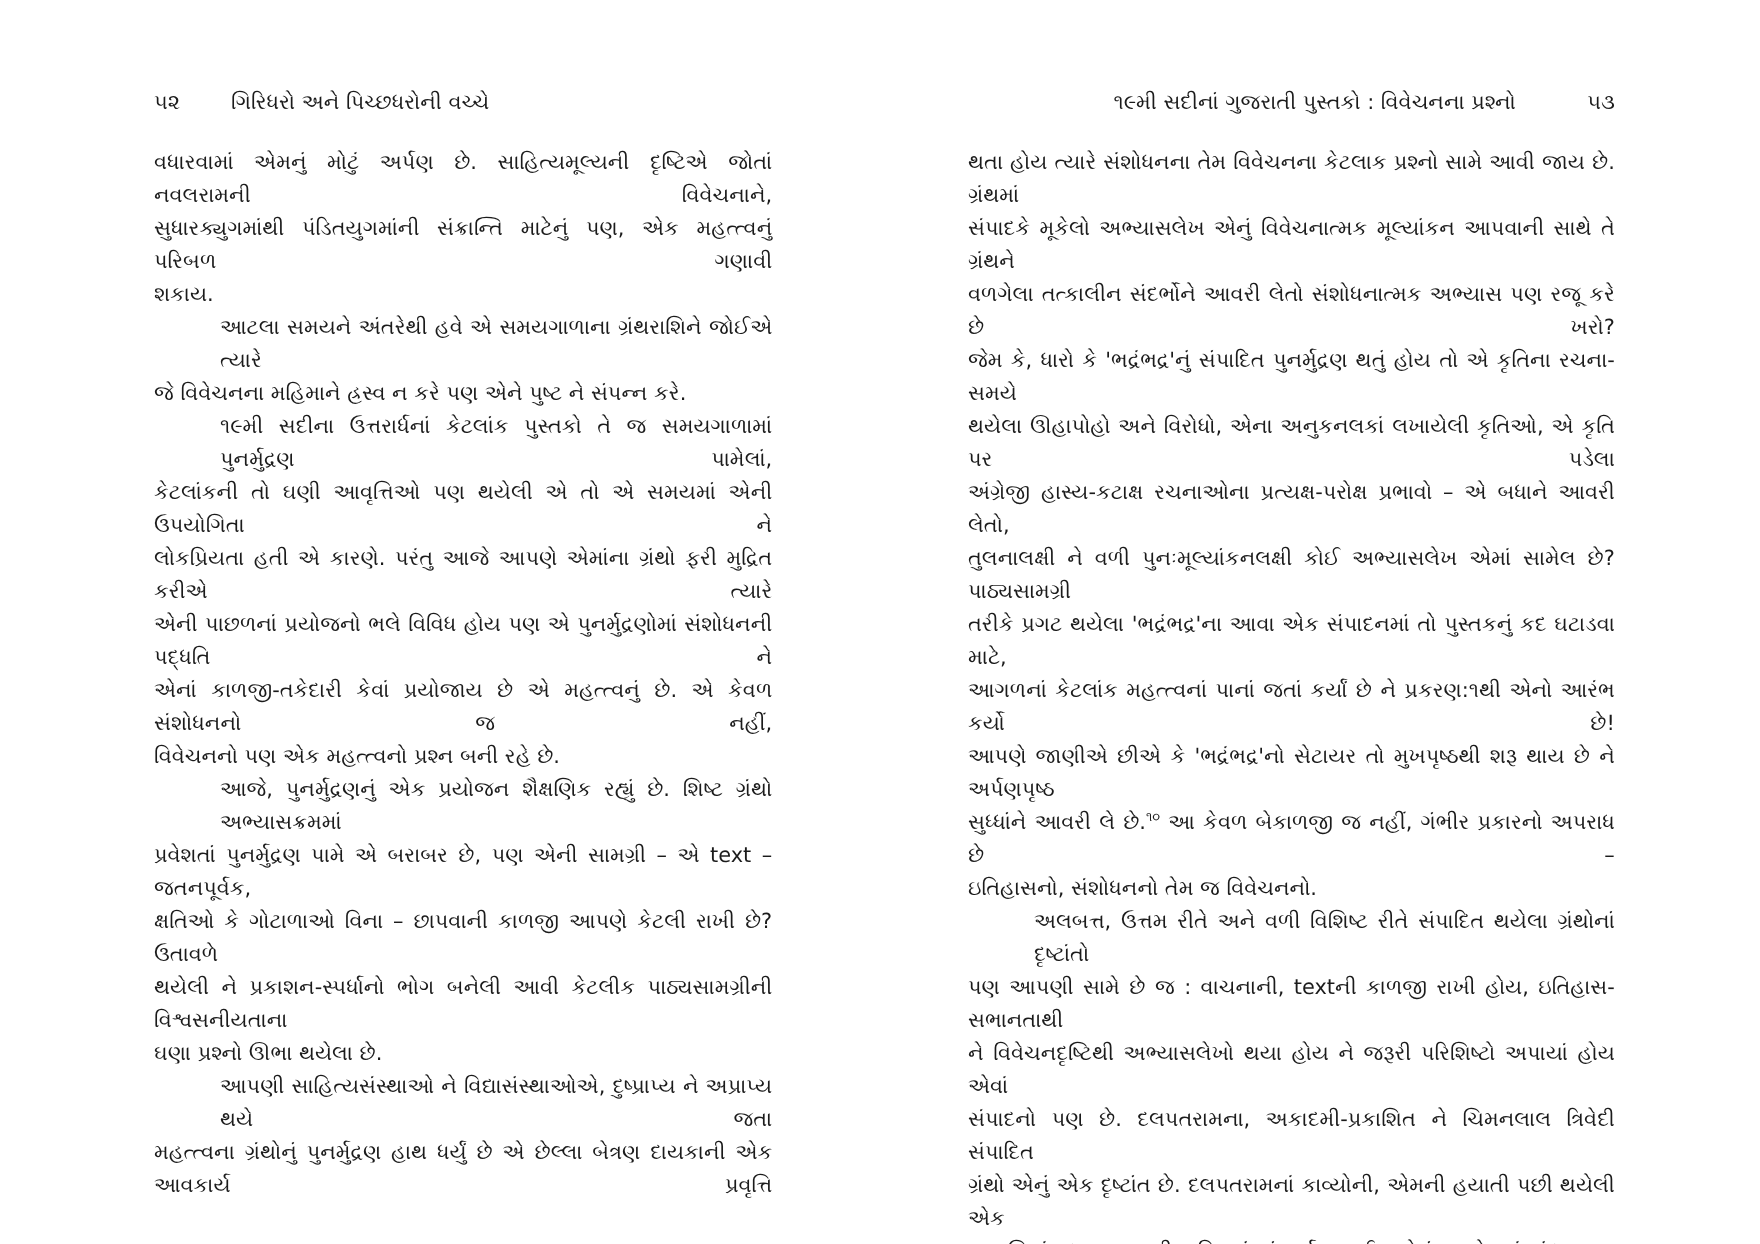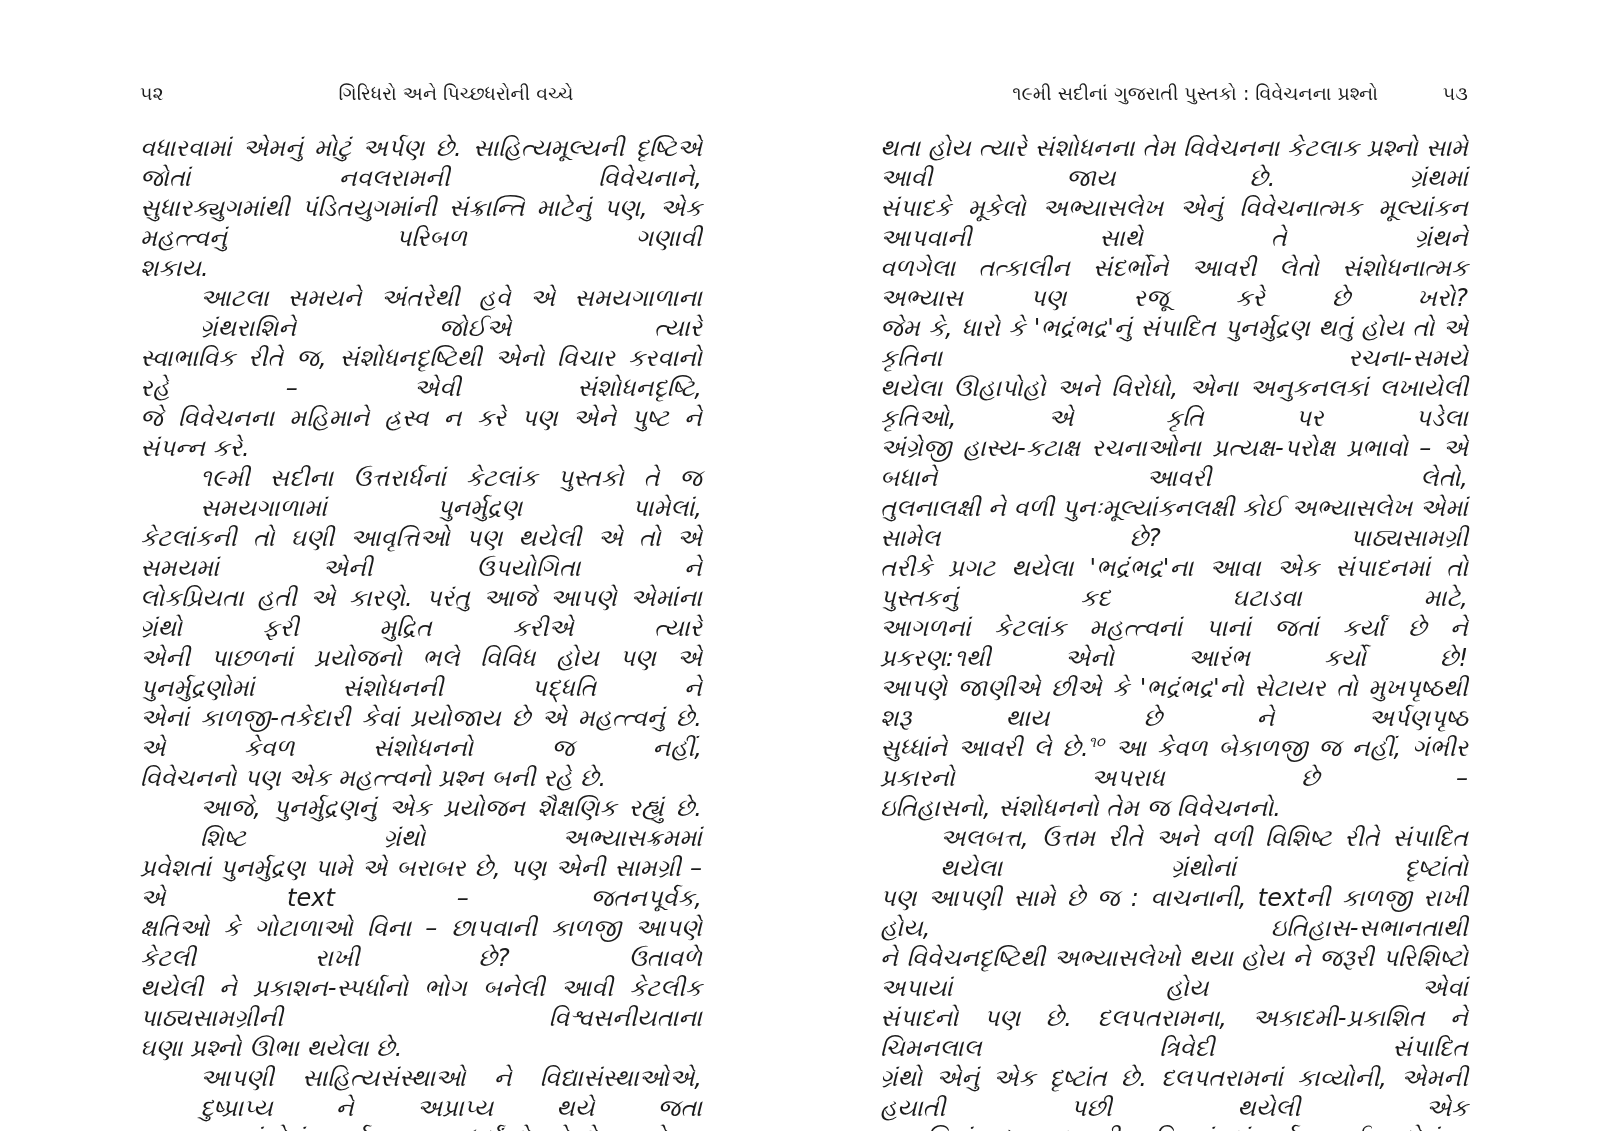--- a/index.html
+++ b/index.html
@@ -11,32 +11,31 @@
     color: #1b1b1b;
     font-family: "DejaVu Sans", sans-serif;
     overflow: hidden;
   }
   .page { position: absolute; top: 78px; }
   .page-left  { left: 140px; width: 562px; }
   .page-right { left: 880px; width: 588px; }
 
   .page-header { position: relative; height: 30px; margin-bottom: 25px; font-size: 19px; line-height: 30px; }
   .page-left  .page-num { position: absolute; left: 0; top: 0; }
-  .page-left  .running-head { display: block; text-align: center; padding-left: 70px; }
+  .page-left  .running-head { display: block; padding-left: 70px; }
   .page-right .running-head { display: block; text-align: right; padding-right: 90px; }
   .page-right .page-num { position: absolute; right: 0; top: 0; }
 
   .para { margin: 0; }
   .line {
-    font-size: 24px;
+    font-size: 19px;
     line-height: 30px;
     text-align: justify;
     text-align-last: justify;
     white-space: normal;
-    font-style: italic;
   }
   .line.last { text-align-last: left; }
   .line.indent { padding-left: 60px; }
   sup { font-size: 0.62em; line-height: 0; }
 </style>
 </head>
 <body>
 
 <div class="spread">
 
@@ -46,21 +45,20 @@
       <span class="running-head">ગિરિધરો અને પિચ્છધરોની વચ્ચે</span>
     </header>
     <div class="page-body">
         <div class="para">
           <div class="line">વધારવામાં એમનું મોટું અર્પણ છે. સાહિત્યમૂલ્યની દૃષ્ટિએ જોતાં નવલરામની વિવેચનાને,</div>
           <div class="line">સુધારક્યુગમાંથી પંડિતયુગમાંની સંક્રાન્તિ માટેનું પણ, એક મહત્ત્વનું પરિબળ ગણાવી</div>
           <div class="line last">શકાય.</div>
         </div>
         <div class="para">
           <div class="line indent">આટલા સમયને અંતરેથી હવે એ સમયગાળાના ગ્રંથરાશિને જોઈએ ત્યારે</div>
-          <div class="line">સ્વાભાવિક રીતે જ, સંશોધનદૃષ્ટિથી એનો વિચાર કરવાનો રહે – એવી સંશોધનદૃષ્ટિ,</div>
           <div class="line last">જે વિવેચનના મહિમાને હ્રસ્વ ન કરે પણ એને પુષ્ટ ને સંપન્ન કરે.</div>
         </div>
         <div class="para">
           <div class="line indent">૧૯મી સદીના ઉત્તરાર્ધનાં કેટલાંક પુસ્તકો તે જ સમયગાળામાં પુનર્મુદ્રણ પામેલાં,</div>
           <div class="line">કેટલાંકની તો ઘણી આવૃત્તિઓ પણ થયેલી એ તો એ સમયમાં એની ઉપયોગિતા ને</div>
           <div class="line">લોકપ્રિયતા હતી એ કારણે. પરંતુ આજે આપણે એમાંના ગ્રંથો ફરી મુદ્રિત કરીએ ત્યારે</div>
           <div class="line">એની પાછળનાં પ્રયોજનો ભલે વિવિધ હોય પણ એ પુનર્મુદ્રણોમાં સંશોધનની પદ્ધતિ ને</div>
           <div class="line">એનાં કાળજી-તકેદારી કેવાં પ્રયોજાય છે એ મહત્ત્વનું છે. એ કેવળ સંશોધનનો જ નહીં,</div>
           <div class="line last">વિવેચનનો પણ એક મહત્ત્વનો પ્રશ્ન બની રહે છે.</div>
         </div>

